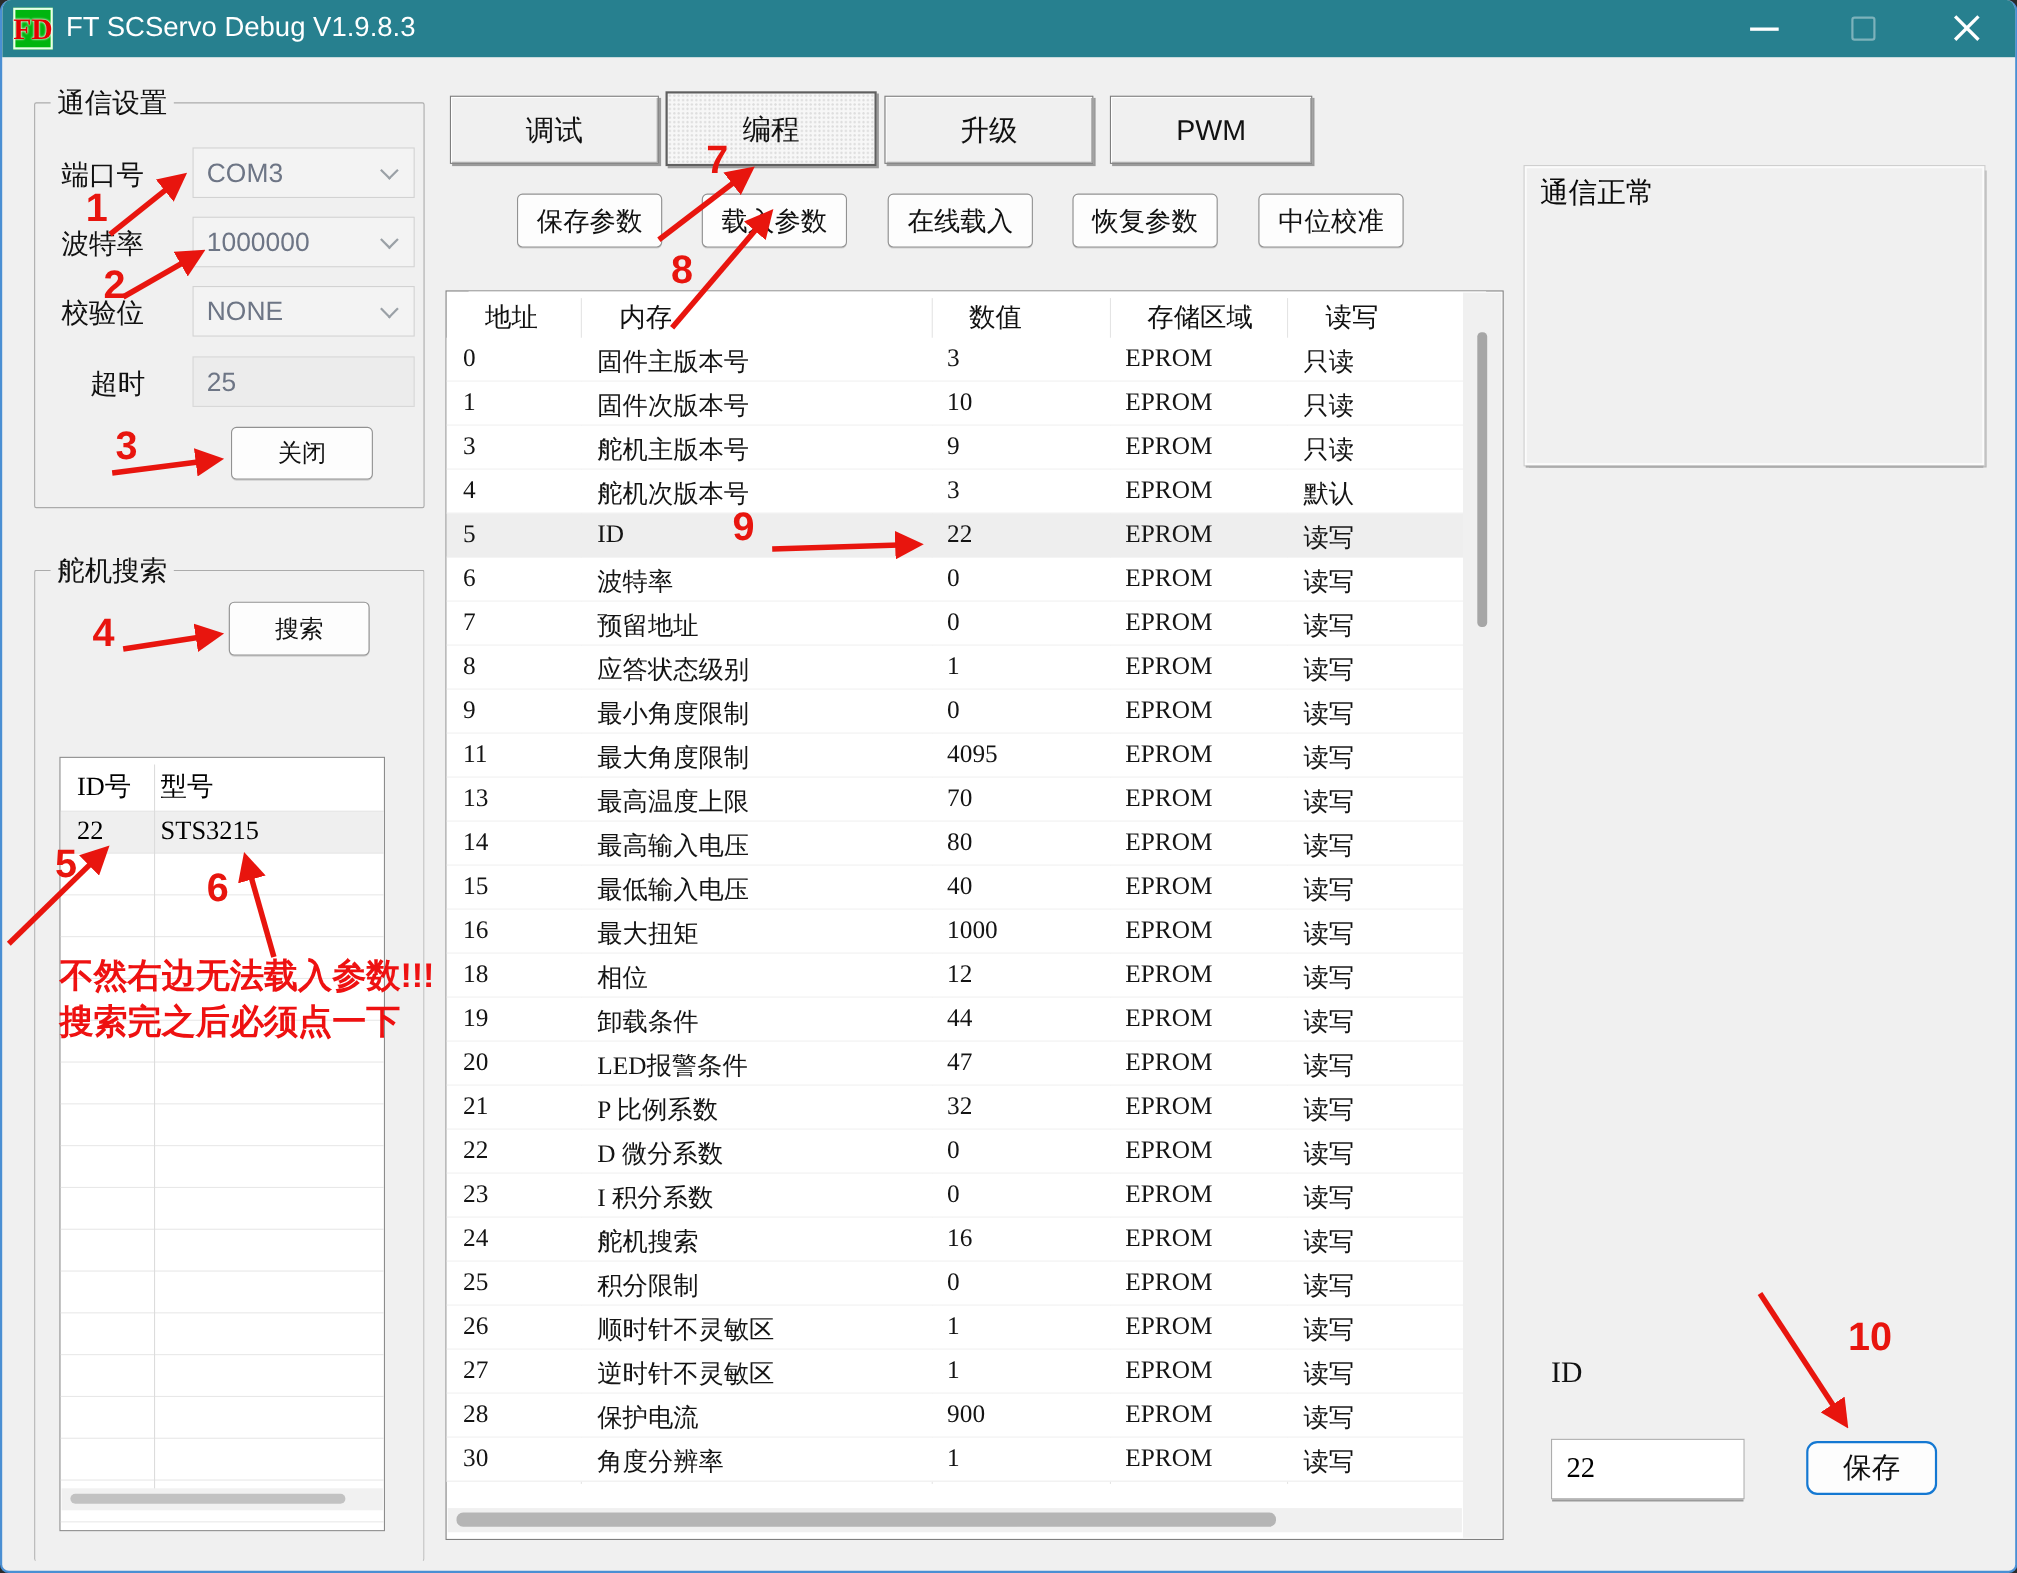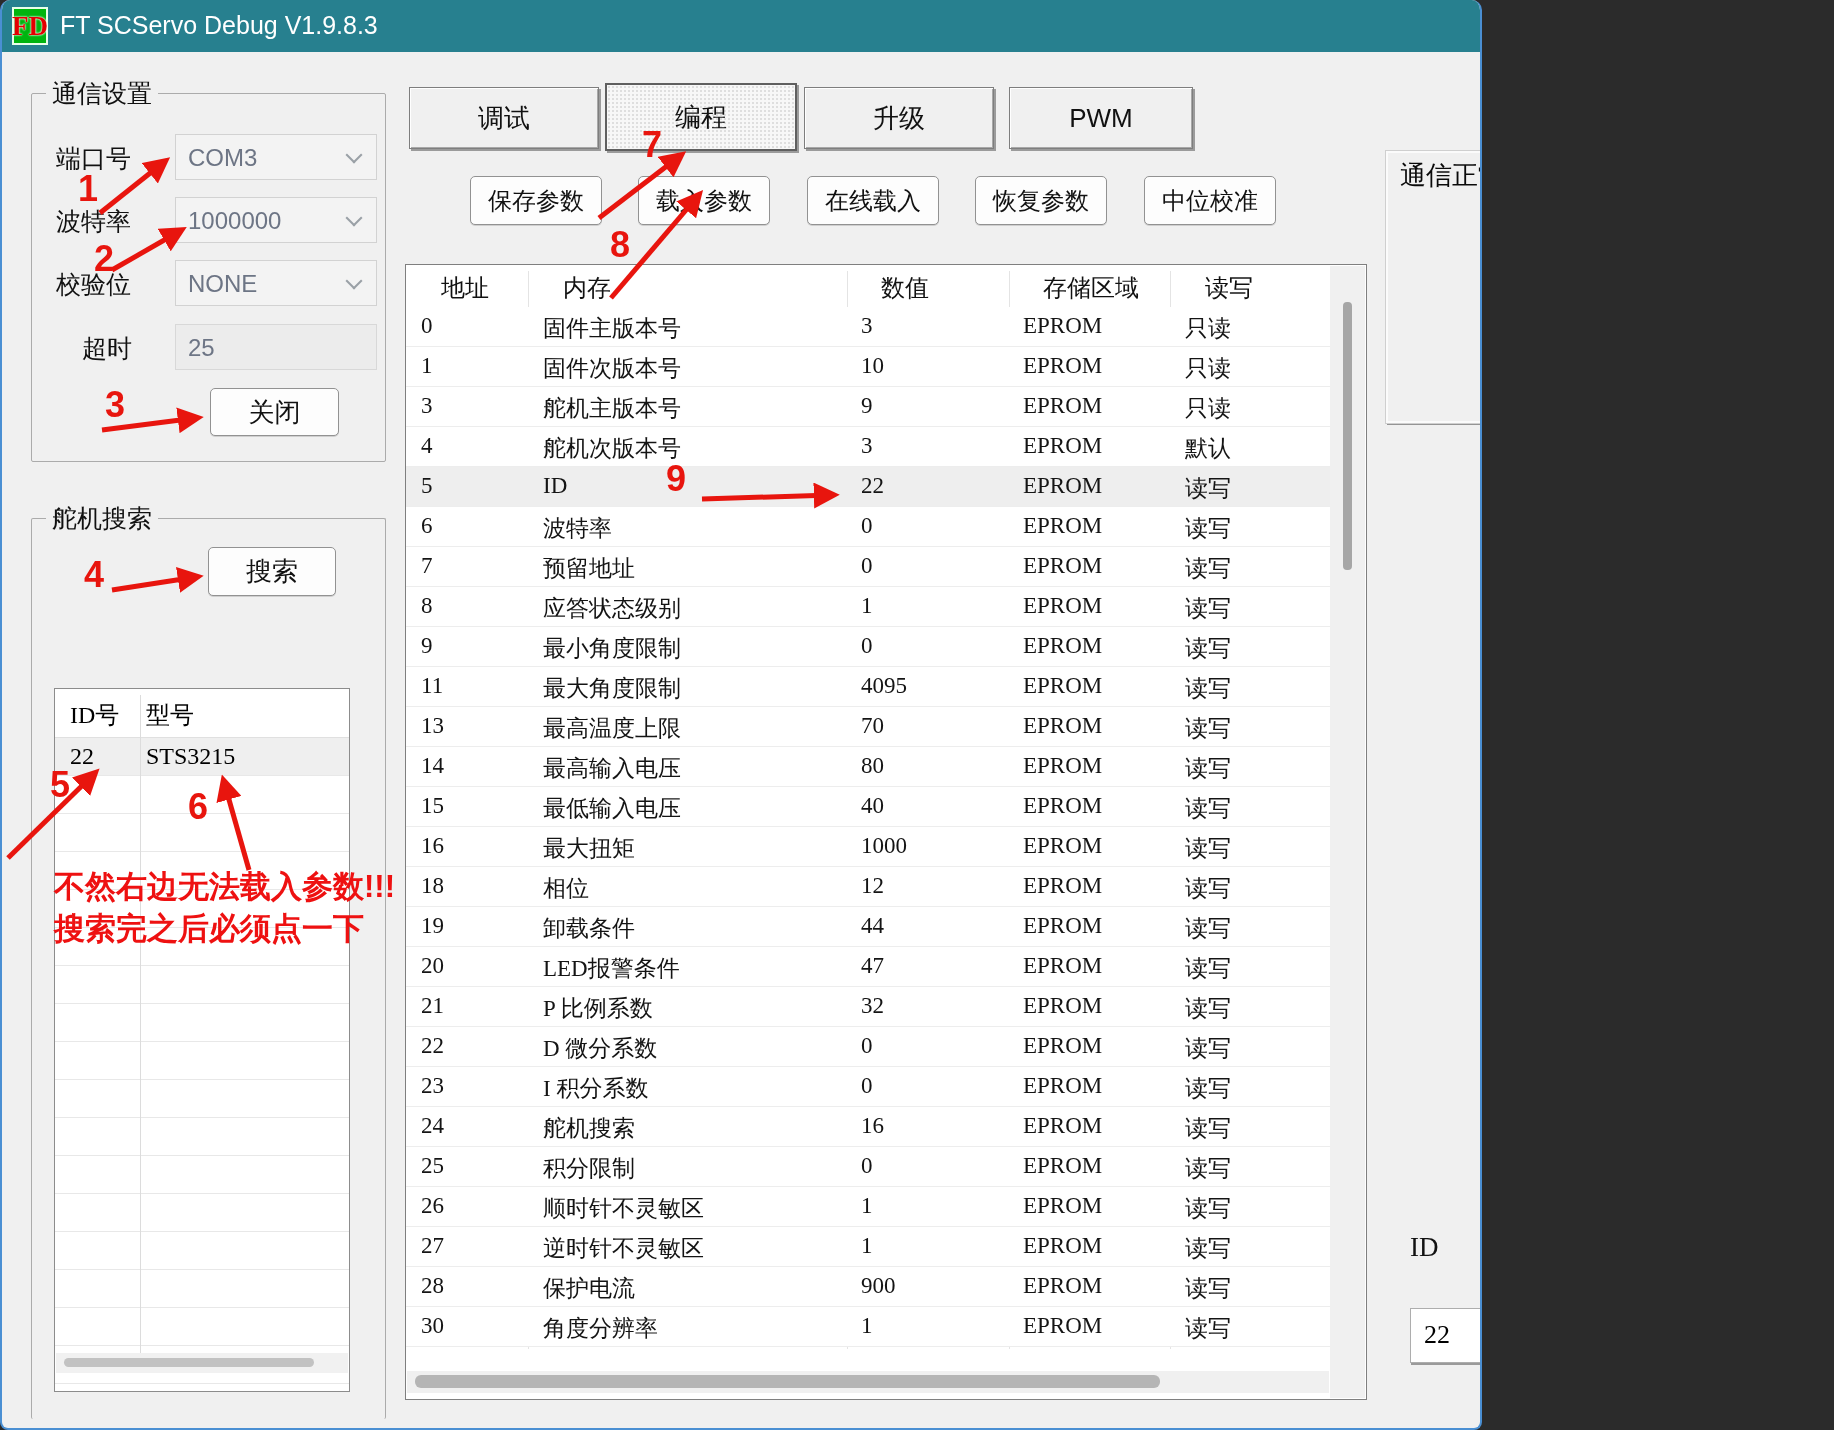--- a/index.html
+++ b/index.html
@@ -1,19 +1,19 @@
 <!DOCTYPE html>
 <html><head>
 <meta charset="utf-8">
 <style>
   * { margin:0; padding:0; box-sizing:border-box; }
   html,body { background:#2b2b2b; }
   body { font-family:"Liberation Sans","DejaVu Sans",sans-serif; }
   #window {
-    position:relative; width:1482px; height:1430px; background:#f0f0f0;
+    position:relative; width:1834px; height:1430px; background:#f0f0f0;
     border-radius:10px 10px 8px 8px; overflow:hidden;
     border-left:2px solid #4a8fd3; border-right:2px solid #4a8fd3; border-bottom:2px solid #4a8fd3;
   }
   .serif { font-family:"Liberation Serif","DejaVu Serif",serif; }
 
   
   #titlebar { position:absolute; left:0; top:0; width:1834px; height:52px; background:#27808F; }
   #logo { position:absolute; left:10px; top:7px; width:36px; height:38px; background:#00b50f;
           border:2px solid #e9ffe9; display:flex; align-items:center; justify-content:center; }
   #logo span { color:#e30000; font-weight:bold; font-size:27px; letter-spacing:0px;
@@ -38,21 +38,21 @@
   .combo { position:absolute; left:143px; top:0; width:202px; height:46px; background:#f3f3f3;
            border:1px solid #d2d2d2; }
   .combo .val { position:absolute; left:12px; top:9px; font-size:24px; color:#6d7585; }
   .combo .chev { position:absolute; right:16px; top:14px; width:12px; height:12px;
                  border-right:2px solid #9aa0a6; border-bottom:2px solid #9aa0a6; transform:rotate(45deg); }
   .textbox { position:absolute; left:143px; top:0; width:202px; height:46px; background:#ececec;
              border:1px solid #d8d8d8; }
   .textbox .val { position:absolute; left:12px; top:9px; font-size:24px; color:#6d7585; }
 
   .push-btn { position:absolute; background:#fdfdfd; border:1px solid #929292; border-radius:5px;
-              font-size:26px; color:#111; display:flex; align-items:center; justify-content:center;
+              font-size:22px; color:#111; display:flex; align-items:center; justify-content:center;
               box-shadow:0 1px 0 #cfcfcf; }
 
   #selected-id-box { position:absolute; left:53px; top:622px; width:291px; height:46px;
                      background:#fbfbfb; border:1px solid #a8a8a8;
                      box-shadow:inset 0 2px 0 #e4e4e4; }
   #selected-id-box span { position:absolute; left:12px; top:8px; font-size:25px; color:#111; }
 
   
   #id-list { position:absolute; left:52px; top:688px; width:296px; height:704px; background:#fff;
              border:1px solid #8c8c8c; overflow:hidden; }

